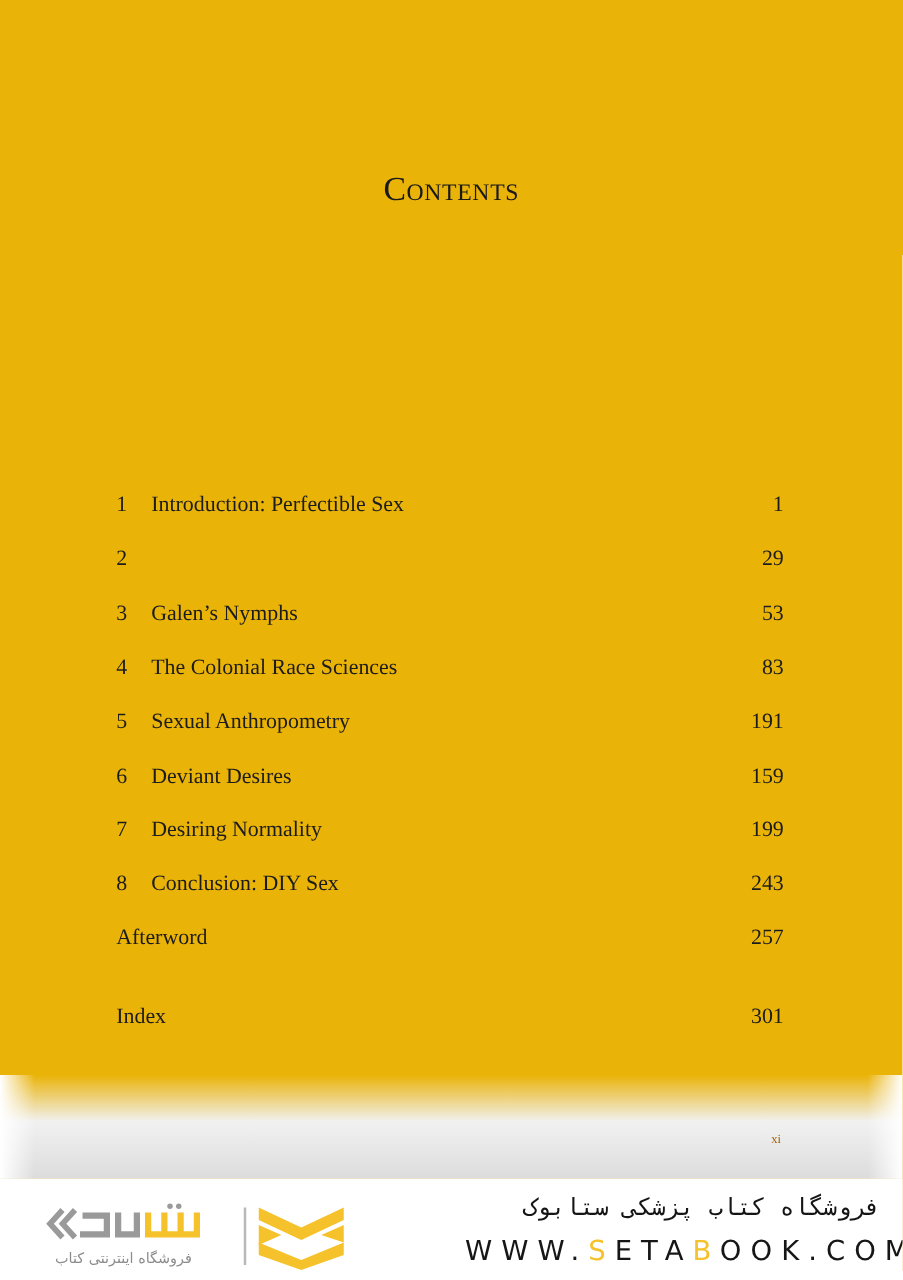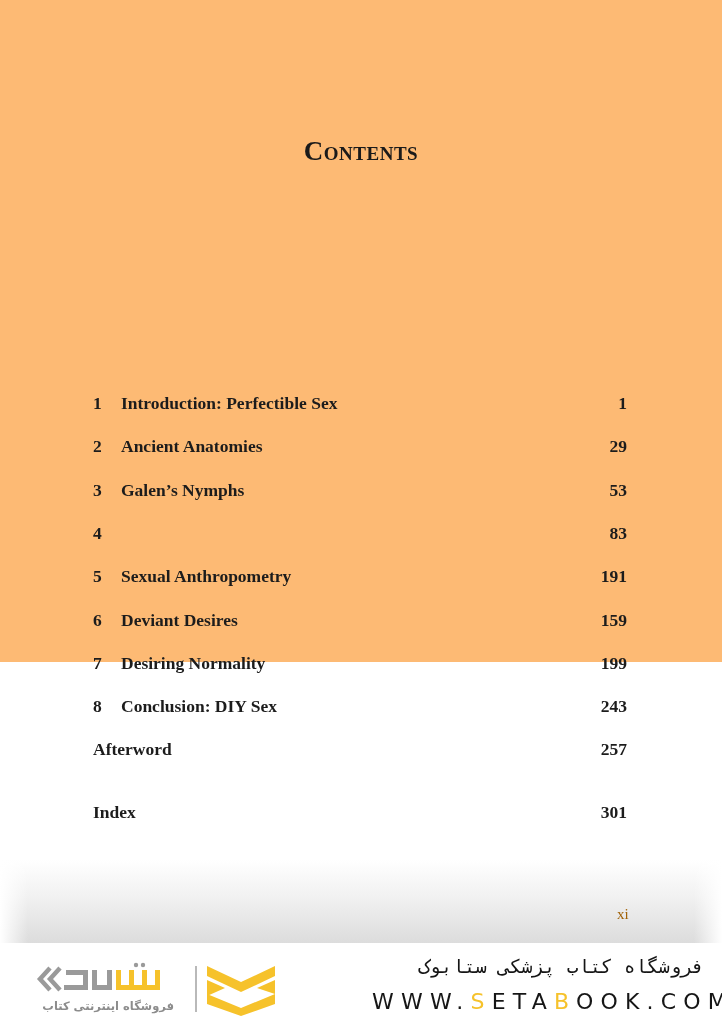--- a/index.html
+++ b/index.html
@@ -1,19 +1,19 @@
 <!DOCTYPE html>
 <html><head>
 <meta charset="utf-8">
 <style>
   * { box-sizing: border-box; margin: 0; padding: 0; }
   html, body { width: 722px; height: 1024px; overflow: hidden; background: #ffffff; }
   body { position: relative; font-family: "Liberation Serif", "DejaVu Serif", serif; color: #1c1c1c; }
 
-  .page { position: absolute; left: 0; top: 0; width: 722px; height: 662px; background: #fdba74; font-weight: bold; }
+  .page { position: absolute; left: 0; top: 0; width: 722px; height: 943px; background: #eab308; }
 
   .title {
     position: absolute; left: 0; width: 722px; top: 136px;
     text-align: center; font-size: 27px; letter-spacing: 0.5px;
     font-variant: small-caps; color: #1a1a1a;
   }
 
   .toc { position: absolute; left: 0; top: 0; width: 722px; }
   .toc-row { position: absolute; left: 0; width: 722px; height: 24px; font-size: 17.5px; line-height: 24px; }
   .toc-num { position: absolute; left: 93px; }
@@ -24,66 +24,66 @@
   .shade {
     position: absolute; left: 0; top: 860px; width: 722px; height: 83px;
     background: linear-gradient(to bottom, rgba(255,255,255,0) 0%, #f1f1f1 45%, #dcdcdc 100%);
   }
   .shade::before, .shade::after {
     content: ""; position: absolute; top: 0; bottom: 0; width: 28px;
   }
   .shade::before { left: 0; background: linear-gradient(to right, #ffffff, rgba(255,255,255,0)); }
   .shade::after { right: 0; background: linear-gradient(to left, #ffffff, rgba(255,255,255,0)); }
 
-  .folio { position: absolute; left: 617px; top: 906px; font-size: 15px; color: #a16207; }
+  .folio { position: absolute; left: 617px; top: 906px; font-size: 10px; color: #a16207; }
 
   .banner { position: absolute; left: 0; top: 943px; width: 722px; height: 81px; background: #ffffff; }
 
   .logo-left { position: absolute; left: 36px; top: 962px; width: 150px; height: 56px; }
   .logo-divider { position: absolute; left: 195px; top: 966px; width: 2px; height: 46px; background: #b9b9b9; }
   .logo-chevron { position: absolute; left: 205px; top: 964px; width: 72px; height: 52px; }
 
   .brand-fa {
     position: absolute; right: 18px; top: 955px; font-family: Liberation Mono, monospace;
     font-size: 19px; color: #151515; direction: rtl; white-space: nowrap;
   }
   .brand-url {
     position: absolute; left: 372px; top: 989px; font-family: "DejaVu Sans", sans-serif;
     font-size: 22px; letter-spacing: 7.2px; color: #161616; white-space: nowrap;
   }
   .brand-url .hl { color: #f6c22b; }
   .logo-sub {
     position: absolute; left: 44px; top: 999px; font-family: "DejaVu Sans", sans-serif;
-    font-size: 11.5px; color: #8c8c8c; direction: rtl; white-space: nowrap; width: 130px; text-align: left; font-weight: bold;
+    font-size: 11.5px; color: #8c8c8c; direction: rtl; white-space: nowrap; width: 130px; text-align: left;
   }
 </style>
 </head>
 <body>
 
 <div class="page">
   <div class="title">Contents</div>
 
   <div class="toc">
     <div class="toc-row" style="top:391px">
       <span class="toc-num">1</span>
       <span class="toc-title">Introduction: Perfectible Sex</span>
       <span class="toc-page">1</span>
     </div>
     <div class="toc-row" style="top:434px">
       <span class="toc-num">2</span>
-      <span class="toc-title">Ancient Anatomies</span>
       <span class="toc-page">29</span>
     </div>
     <div class="toc-row" style="top:478px">
       <span class="toc-num">3</span>
       <span class="toc-title">Galen’s Nymphs</span>
       <span class="toc-page">53</span>
     </div>
     <div class="toc-row" style="top:521px">
       <span class="toc-num">4</span>
+      <span class="toc-title">The Colonial Race Sciences</span>
       <span class="toc-page">83</span>
     </div>
     <div class="toc-row" style="top:564px">
       <span class="toc-num">5</span>
       <span class="toc-title">Sexual Anthropometry</span>
       <span class="toc-page">191</span>
     </div>
     <div class="toc-row" style="top:608px">
       <span class="toc-num">6</span>
       <span class="toc-title">Deviant Desires</span>

